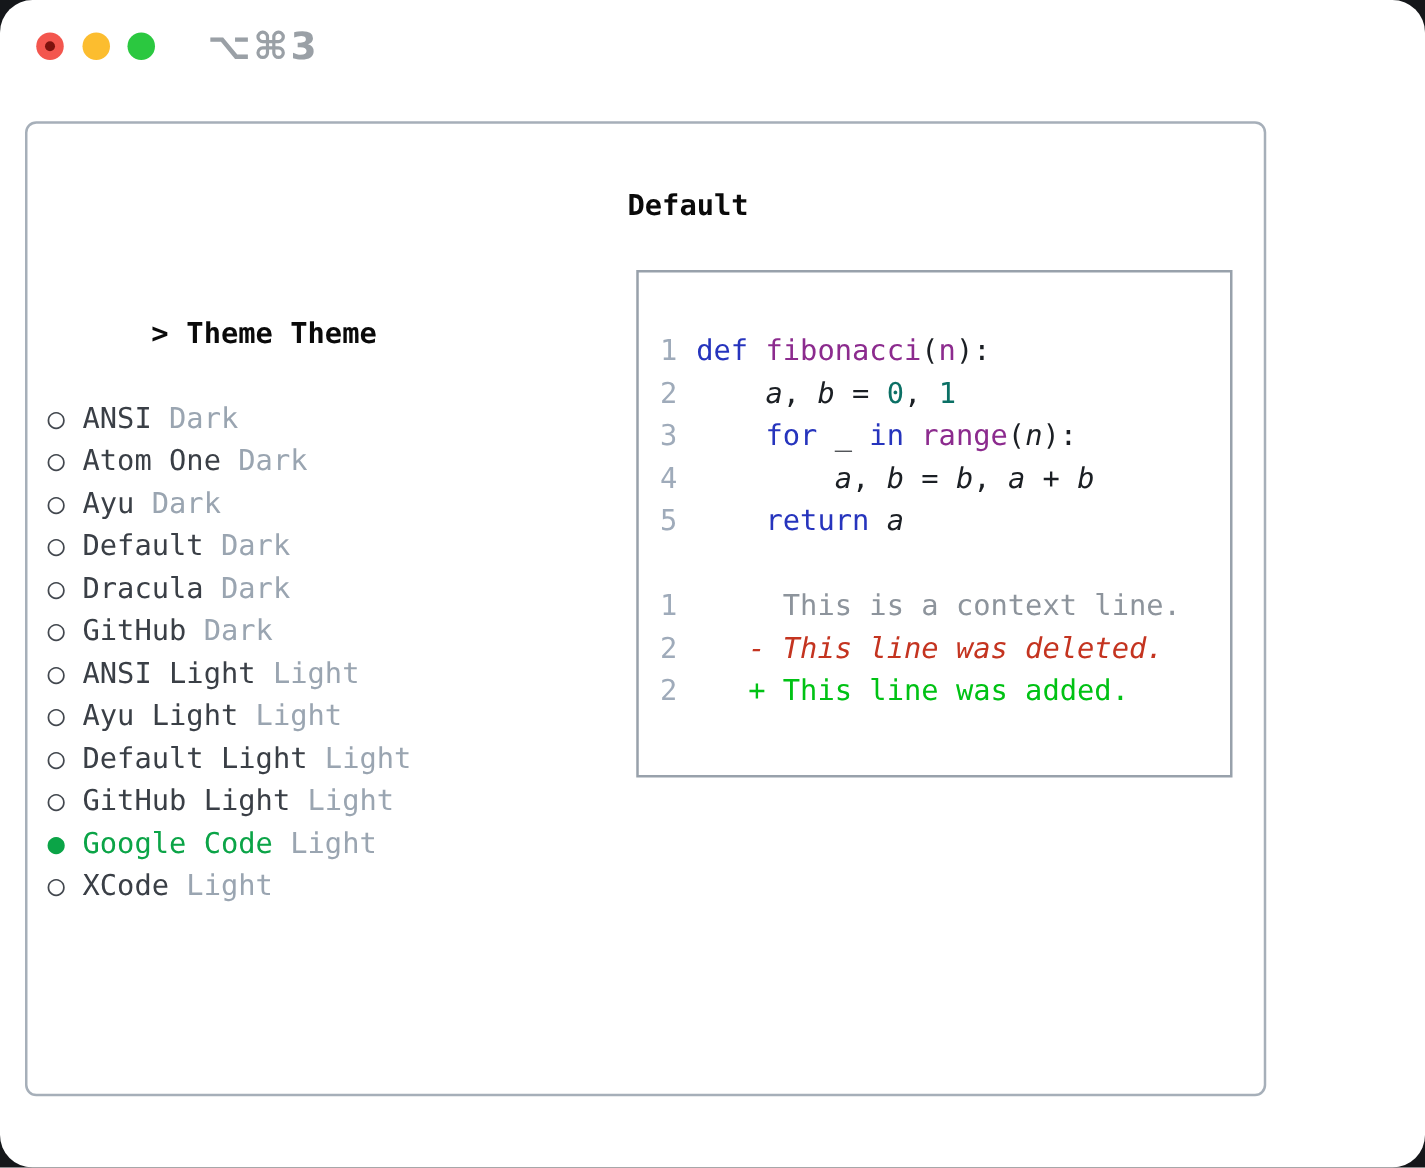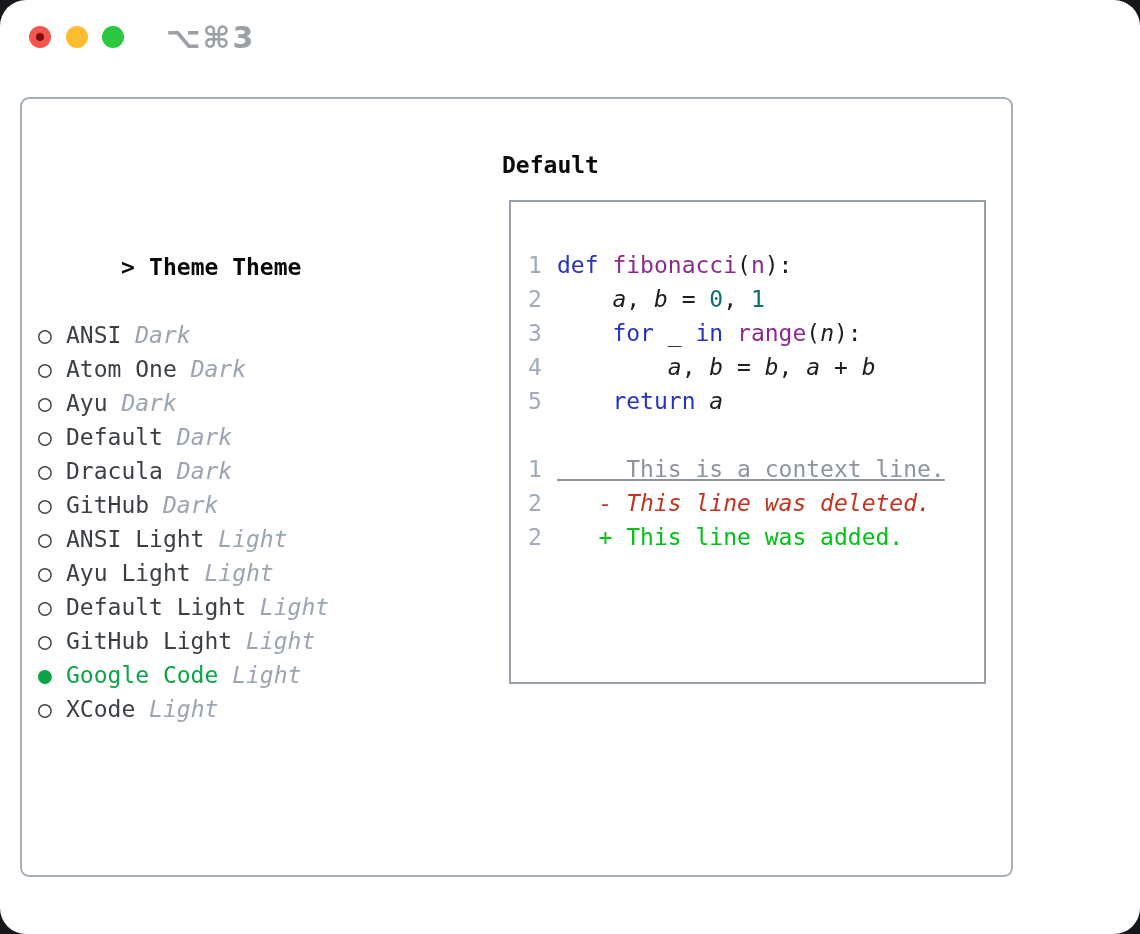--- a/index.html
+++ b/index.html
@@ -48,41 +48,41 @@
     position:absolute;left:38px;top:148px;font-size:23px;line-height:34px;
     white-space:pre;color:var(--list-text);
   }
   .row{height:34px;}
   .marker{display:inline-block;width:28px;color:#43484f;}
   .marker.sel{color:var(--accent-green);}
   .marker.prompt{color:#0a0a0a;font-weight:bold;}
   .hdr{font-weight:bold;color:#0a0a0a;}
   .tname{color:var(--list-text);text-align:right;}
   .tname.sel{color:var(--accent-green);margin-top:17px;}
-  .tvariant{color:var(--muted);font-style:italic;}
+  .tvariant{color:var(--muted);}
   
   .preview-title{
     position:absolute;left:502px;top:148px;height:34px;line-height:34px;
     font-size:23px;font-weight:bold;color:#0a0a0a;
   }
   .preview-box{
-    position:absolute;left:509px;top:200px;width:477px;height:484px;
+    position:absolute;left:509px;top:216px;width:477px;height:406px;
     border:2px solid var(--preview-border);background:#fff;
   }
   .preview-lines{
     position:absolute;left:17px;top:46px;font-size:23px;line-height:34px;white-space:pre;
   }
   .pline{height:34px;}
   .lnum{display:inline-block;width:29px;color:var(--lnum);}
   .tok-pl{color:var(--code-text);}
   .tok-kw{color:var(--kw);}
   .tok-fn{color:var(--fn);}
   .tok-nm{color:var(--num);}
   .tok-vr{color:var(--code-text);font-style:italic;}
-  .tok-ctx{color:var(--ctx);text-decoration:underline;}
+  .tok-ctx{color:var(--ctx);}
   .tok-del{color:var(--del);font-style:italic;}
   .tok-add{color:var(--add);text-align:center;}
 </style>
 </head>
 <body>
 
 <div class="window">
 
   <div class="titlebar">
     <div class="traffic red"></div>

